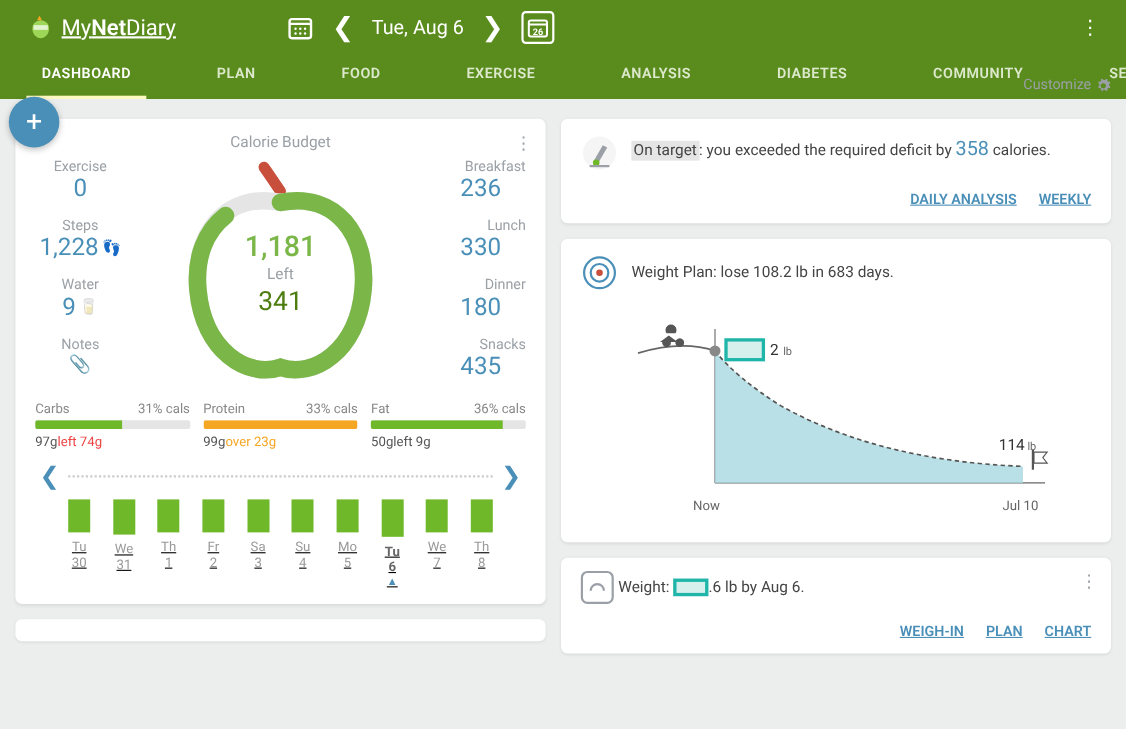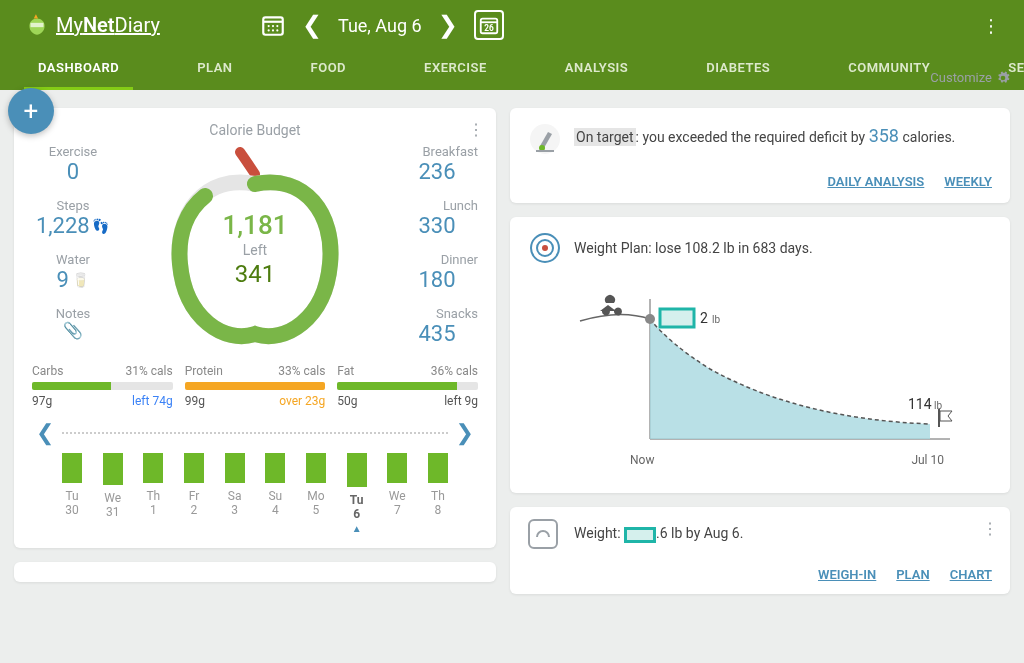--- a/index.html
+++ b/index.html
@@ -10,21 +10,21 @@
 .logo-icon { width: 26px; height: 26px; }
 .logo-text { color: #fff; font-size: 20px; font-weight: 400; text-decoration: underline; }
 .logo-text .bold { font-weight: 600; }
 .date-nav { display: flex; align-items: center; gap: 12px; margin-left: 100px; }
 .cal-icon { color: #fff; cursor: pointer; }
 .nav-arrow { color: #fff; font-size: 24px; cursor: pointer; padding: 0 4px; }
 .date-text { color: #fff; font-size: 18px; }
 .topbar-right { margin-left: auto; color: #fff; cursor: pointer; font-size: 18px; }
 .tabs { display: flex; height: 40px; padding: 0 24px; }
 .tab { color: #dde9cc; font-size: 13px; font-weight: 600; letter-spacing: 0.5px; padding: 10px 14px; cursor: pointer; margin-right: 50px; }
-.tab.active { color: #fff; border-bottom: 3px solid #84cc16; }
+.tab.active { color: #fff; border-bottom: 3px solid #fef9c3; }
 .content { display: flex; padding: 18px 14px 0 14px; gap: 14px; position: relative; }
 .fab { position: absolute; left: 8px; top: -2px; width: 46px; height: 46px; border-radius: 50%; background: #4a8fb8; color: #fff; font-size: 26px; display: flex; align-items: center; justify-content: center; cursor: pointer; box-shadow: 0 2px 6px rgba(0,0,0,0.25); z-index: 10; }
 .col { display: flex; flex-direction: column; gap: 14px; }
 .col-left { width: 482px; }
 .col-right { flex: 1; }
 .card { background: #fff; border-radius: 6px; box-shadow: 0 1px 3px rgba(0,0,0,0.08); padding: 14px 18px; position: relative; }
 .customize { position: absolute; top: -20px; right: 14px; color: #9aa0a6; font-size: 13px; cursor: pointer; display: flex; align-items: center; gap: 4px; }
 .card-menu { position: absolute; top: 12px; right: 12px; color: #9aa0a6; cursor: pointer; }
 
 .calorie-header { text-align: center; color: #9aa0a6; font-size: 14px; }
@@ -43,26 +43,26 @@
 .apple-text { position: absolute; top: 50%; left: 50%; transform: translate(-50%, -50%); text-align: center; }
 .apple-text .consumed { color: #7ab648; font-size: 26px; font-weight: 500; }
 .apple-text .left-label { color: #9aa0a6; font-size: 14px; margin-top: 2px; }
 .apple-text .left-val { color: #4d7c0f; font-size: 24px; margin-top: 2px; }
 
 .macros { display: flex; gap: 12px; margin-top: 10px; }
 .macro { flex: 1; }
 .macro-top { display: flex; justify-content: space-between; font-size: 12px; color: #888; }
 .macro-bar { height: 8px; background: #e5e5e5; margin: 4px 0; border-radius: 2px; overflow: hidden; }
 .macro-fill { height: 100%; }
-.macro-bottom { display: flex; justify-content: space-between; font-size: 12px; color: #555; }
+.macro-bottom { display: flex; justify-content: flex-start; font-size: 12px; color: #555; }
 
 .week-nav { display: flex; align-items: center; margin-top: 12px; }
 .week-arrow { color: #4a8fb8; font-size: 22px; cursor: pointer; padding: 0 4px; }
 .week-divider { flex: 1; border-top: 2px dotted #ccc; margin: 0 4px; }
-.week-days { display: flex; justify-content: space-between; padding: 8px 30px 0 30px; }
+.week-days { display: flex; justify-content: space-between; padding: 8px 30px 0 30px; text-decoration: underline; }
 .day-col { text-align: center; cursor: pointer; }
 .day-bar { width: 20px; height: 32px; background: #6eb829; margin: 0 auto 6px auto; }
 .day-name { font-size: 12px; color: #999; }
 .day-num { font-size: 12px; color: #999; }
 .day-col.active .day-name, .day-col.active .day-num { font-weight: 700; color: #666; }
 .day-indicator { color: #4a8fb8; font-size: 10px; margin-top: 2px; }
 
 .analysis-card { display: flex; align-items: flex-start; gap: 12px; }
 .analysis-icon { width: 34px; height: 34px; flex-shrink: 0; }
 .analysis-text { color: #444; font-size: 14px; line-height: 1.5; }
@@ -72,21 +72,21 @@
 .card-link { color: #4a8fb8; font-size: 13px; font-weight: 600; cursor: pointer; text-decoration: underline; }
 
 .plan-card .plan-head { display: flex; align-items: center; gap: 12px; }
 .plan-icon { width: 34px; height: 34px; flex-shrink: 0; }
 .plan-text { color: #444; font-size: 14px; }
 .plan-chart { margin-top: 14px; position: relative; height: 200px; }
 .plan-chart-svg { width: 100%; height: 170px; }
 .x-labels { display: flex; justify-content: space-between; padding: 0 48px 0 102px; font-size: 12px; color: #666; }
 
 .weight-card { padding: 12px 18px; }
-.weight-head { display: flex; align-items: center; gap: 16px; }
+.weight-head { display: flex; align-items: center; gap: 4px; }
 .weight-icon-box { width: 30px; height: 30px; border: 2px solid #9aa0a6; border-radius: 6px; display: flex; align-items: center; justify-content: center; color: #9aa0a6; }
 .redact { display: inline-block; width: 32px; height: 16px; border: 3px solid #1fb5a8; background: #d5f0ed; vertical-align: middle; }
 .weight-text { color: #444; font-size: 14px; }
 </style>
 </head>
 <body>
 
 <div class="header">
   <div class="topbar">
     <div class="logo">
@@ -201,21 +201,21 @@
           <div class="macro">
             <div class="macro-top">
               <span>Carbs</span>
               <span>31% cals</span>
             </div>
             <div class="macro-bar">
               <div class="macro-fill" style="width:56%;background:#6eb829"></div>
             </div>
             <div class="macro-bottom">
               <span>97g</span>
-              <span style="color:#3b82f6">left 74g</span>
+              <span style="color:#ef4444">left 74g</span>
             </div>
           </div>
           <div class="macro">
             <div class="macro-top">
               <span>Protein</span>
               <span>33% cals</span>
             </div>
             <div class="macro-bar">
               <div class="macro-fill" style="width:100%;background:#f5a623"></div>
             </div>

